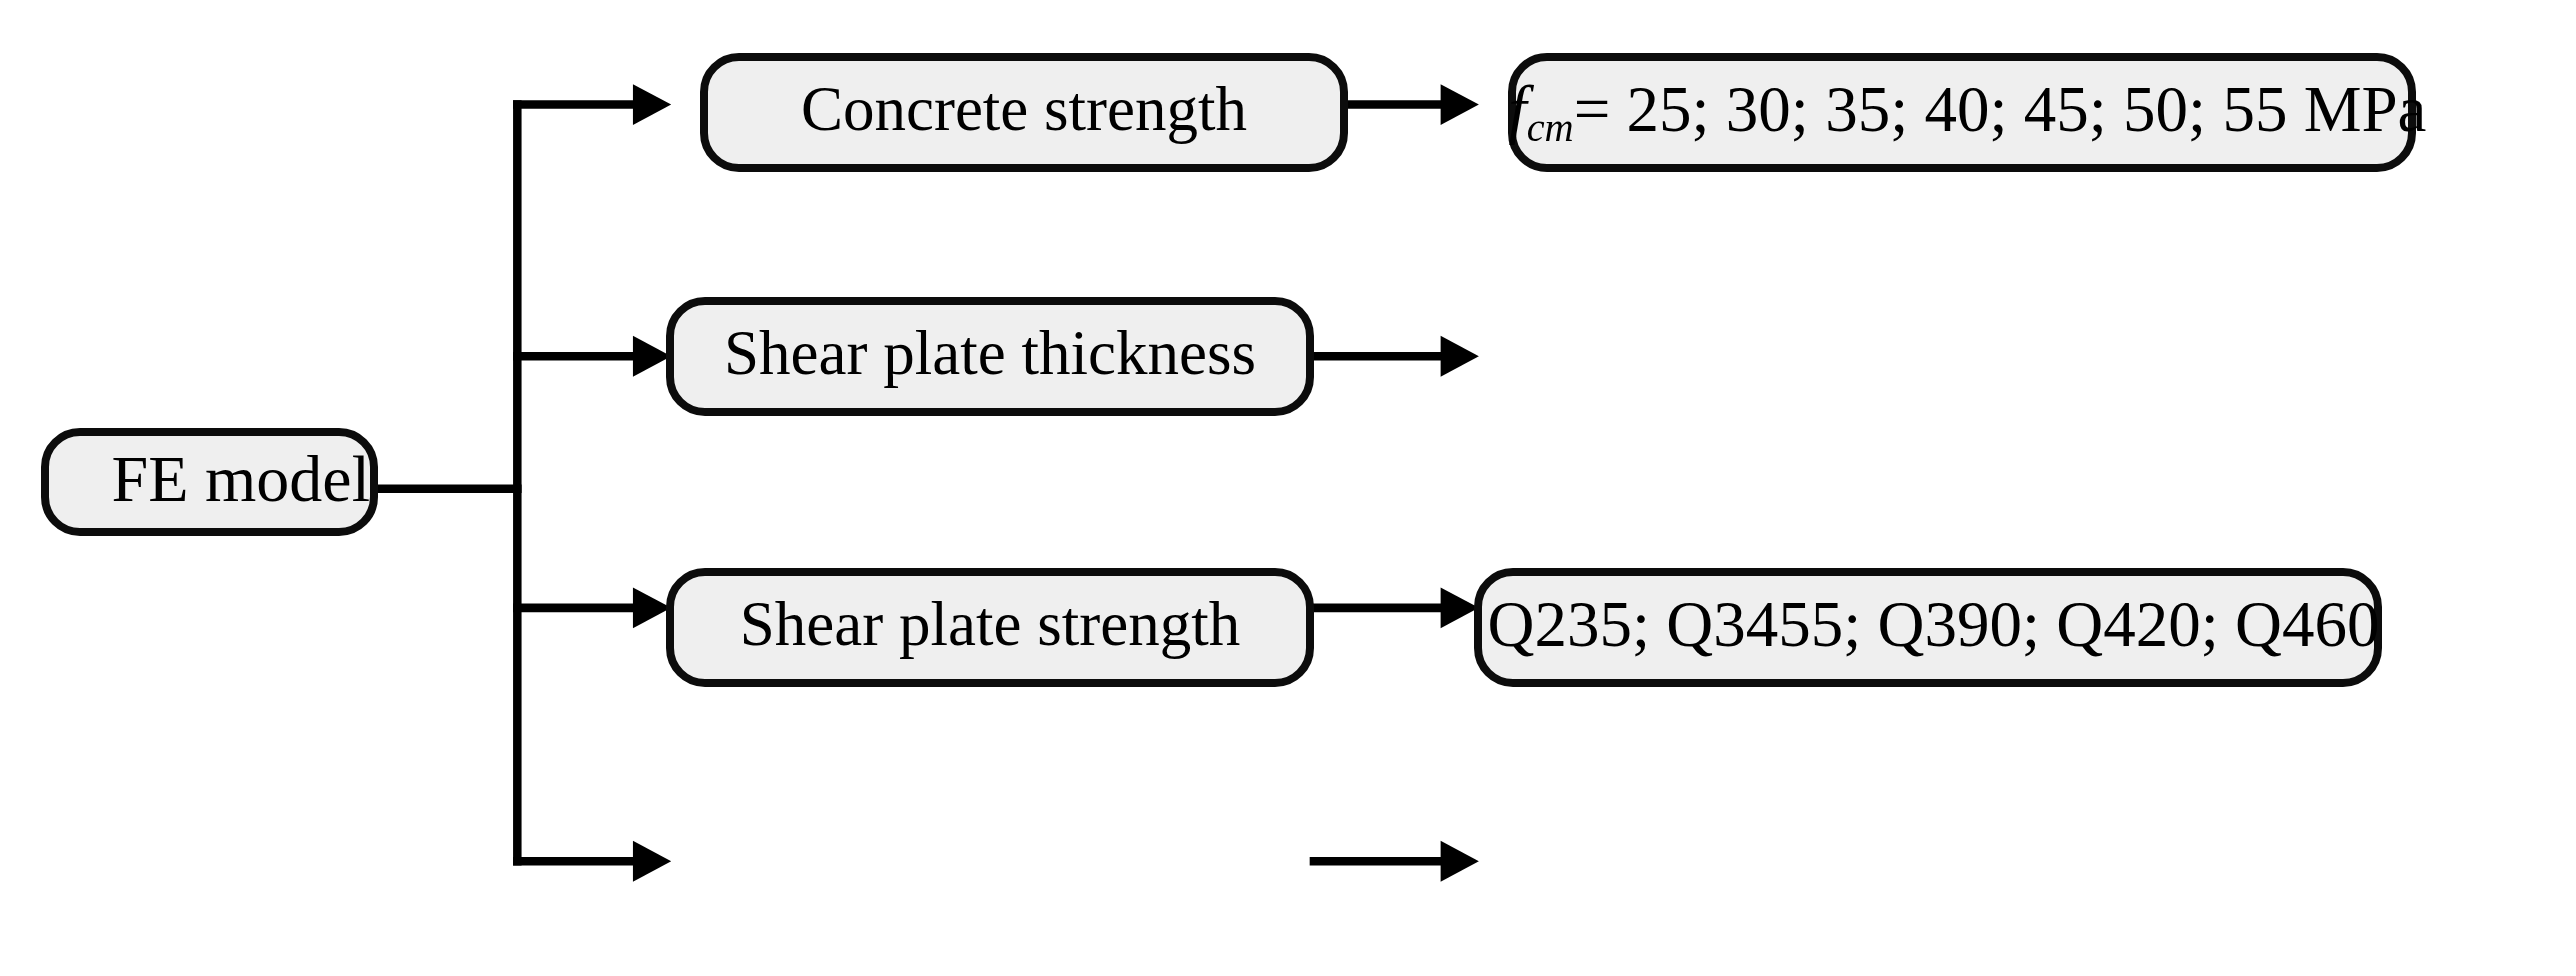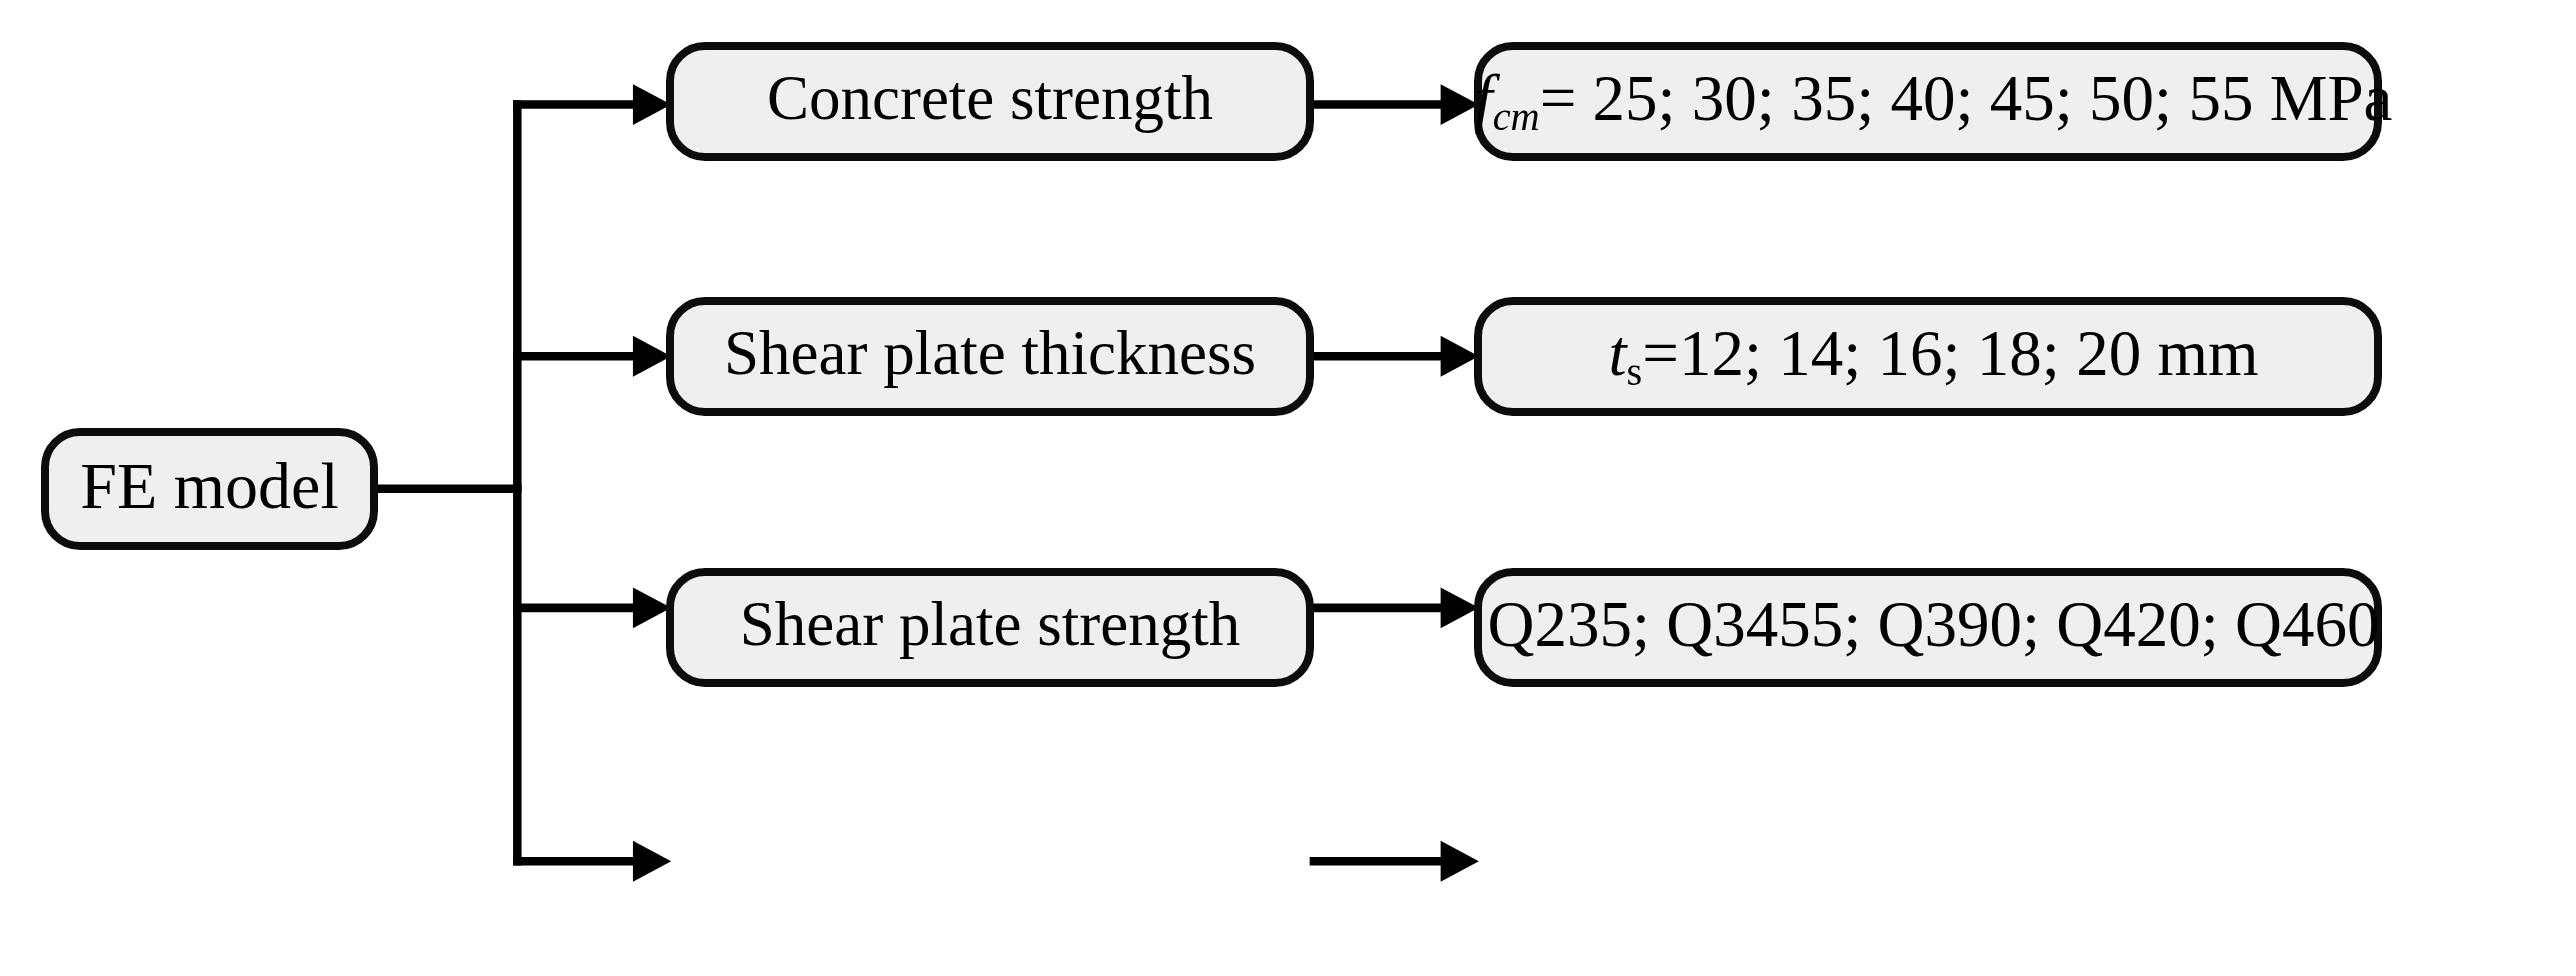--- a/index.html
+++ b/index.html
@@ -23,24 +23,24 @@
   .node{
     position:absolute;
     box-sizing:border-box;
     background:var(--box-fill);
     border:8.5px solid var(--box-border);
     border-radius:39px;
     display:flex;align-items:center;justify-content:center;
     white-space:nowrap;
   }
   .node .txt{display:inline-block;line-height:1;padding-bottom:5.1px;}
-  .fe{left:41px;top:428px;width:337px;height:122px;font-size:66px;}
+  .fe{left:41px;top:428px;width:337px;height:108px;font-size:66px;justify-content:flex-end;}
   .cat{left:666px;width:648px;height:119px;font-size:63px;}
   .val{left:1474px;width:908px;height:119px;font-size:65px;padding-left:11px;}
-  .r1{top:42px;} .r2{top:297px;font-family:Liberation Serif, serif;} .r3{top:568px;} .r4{top:802px;}
+  .r1{top:53px;margin-left:34px;} .r2{top:297px;font-family:Liberation Serif, serif;} .r3{top:568px;} .r4{top:802px;}
   .it{font-style:italic;}
   .sub{
     display:inline-block;
     font-size:0.62em;
     transform:translateY(0.24em);
     line-height:1;
   }
 </style>
 </head>
 <body>
@@ -82,23 +82,20 @@
   <div class="node cat r1">
     <span class="txt">Concrete strength</span>
   </div>
   <div class="node val r1">
     <span class="txt"><span class="it">f</span><span class="sub it">cm</span><span>= 25; 30; 35; 40; 45; 50; 55 MPa</span></span>
   </div>
 
   <div class="node cat r2">
     <span class="txt">Shear plate thickness</span>
   </div>
-  <div class="node val r2">
-    <span class="txt"><span class="it">t</span><span class="sub">s</span><span>=12; 14; 16; 18; 20 mm</span></span>
-  </div>
 
   <div class="node cat r3">
     <span class="txt">Shear plate strength</span>
   </div>
   <div class="node val r3">
     <span class="txt"><span class="it"></span><span class="sub"></span><span>Q235; Q3455; Q390; Q420; Q460</span></span>
   </div>
 
 
 </div>

